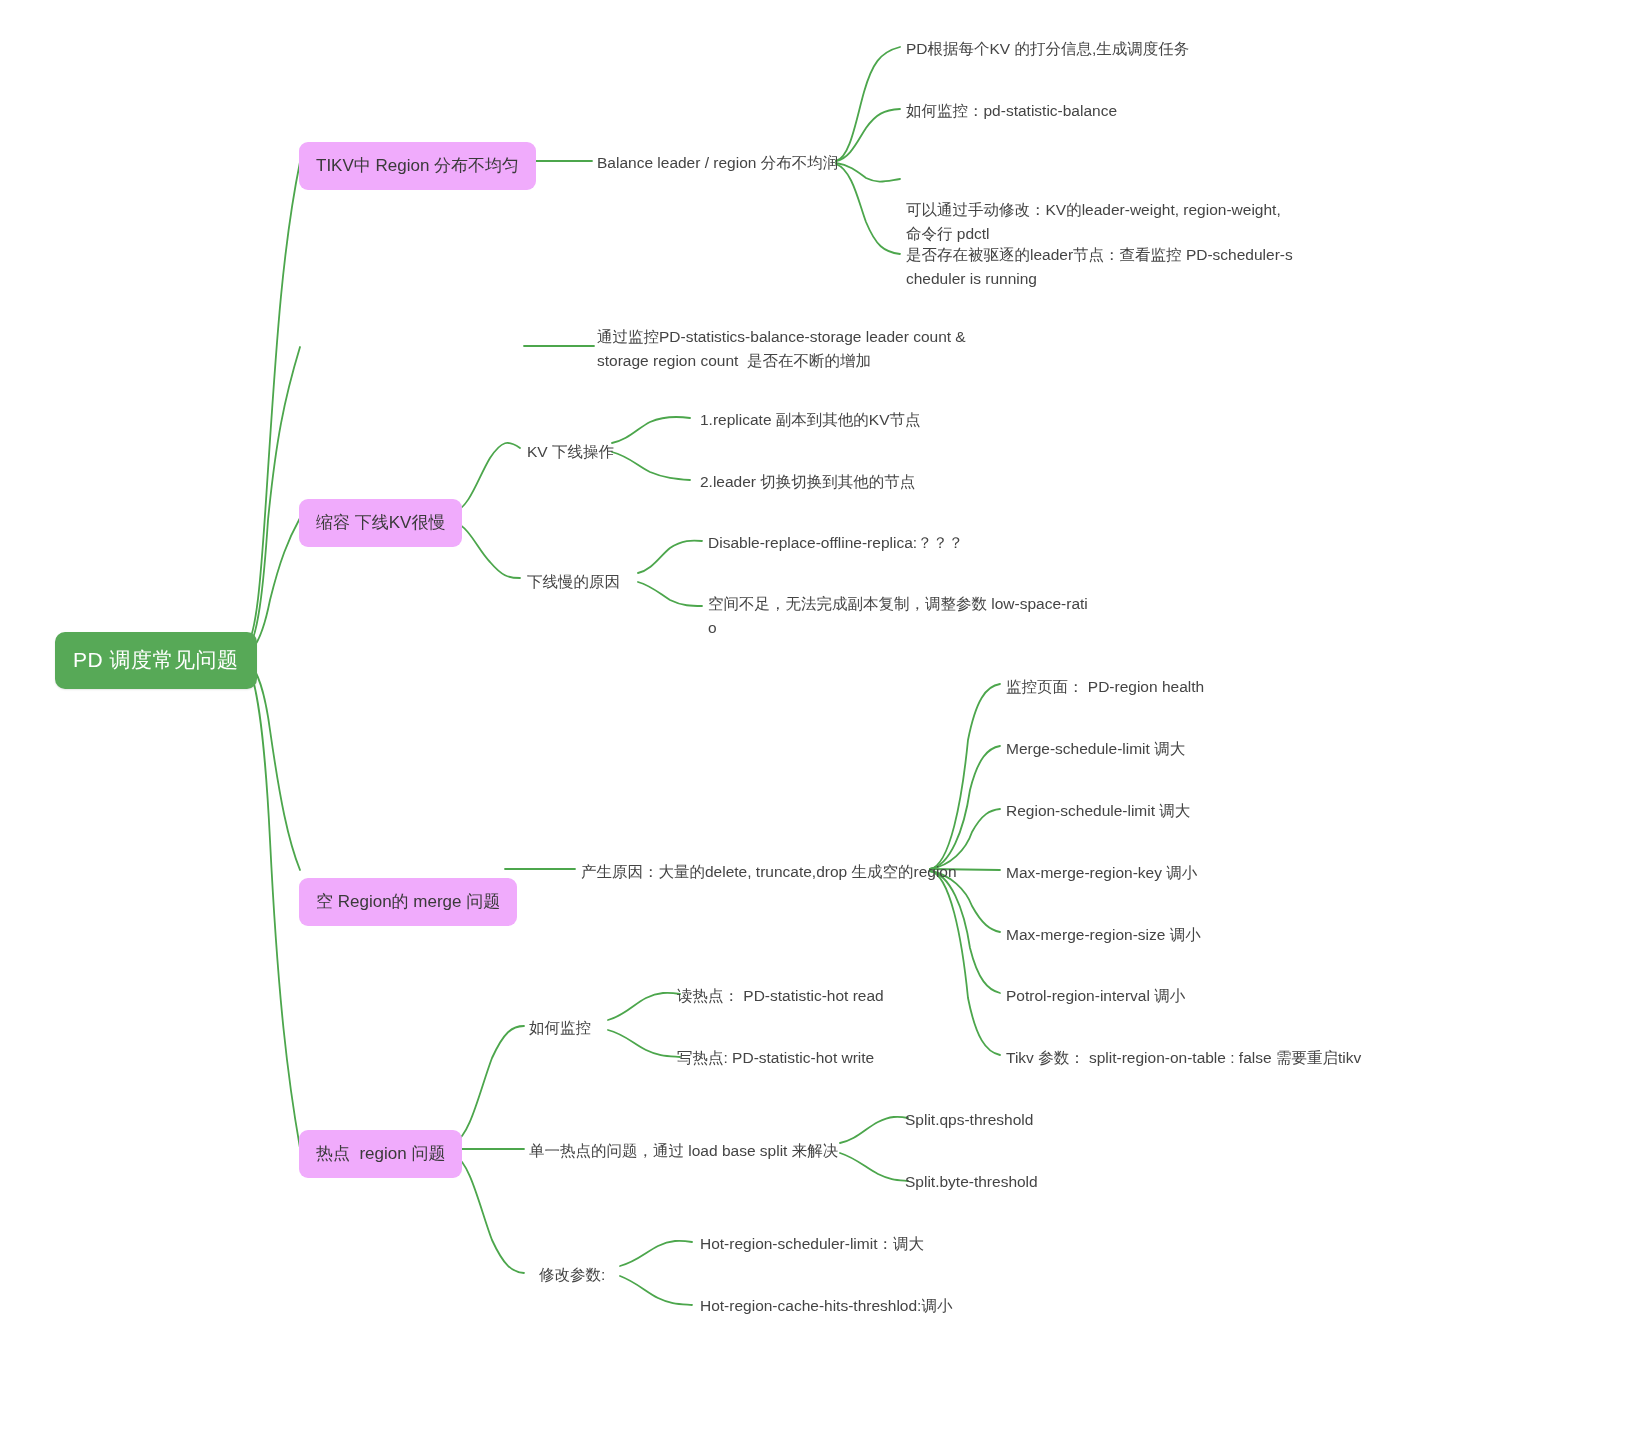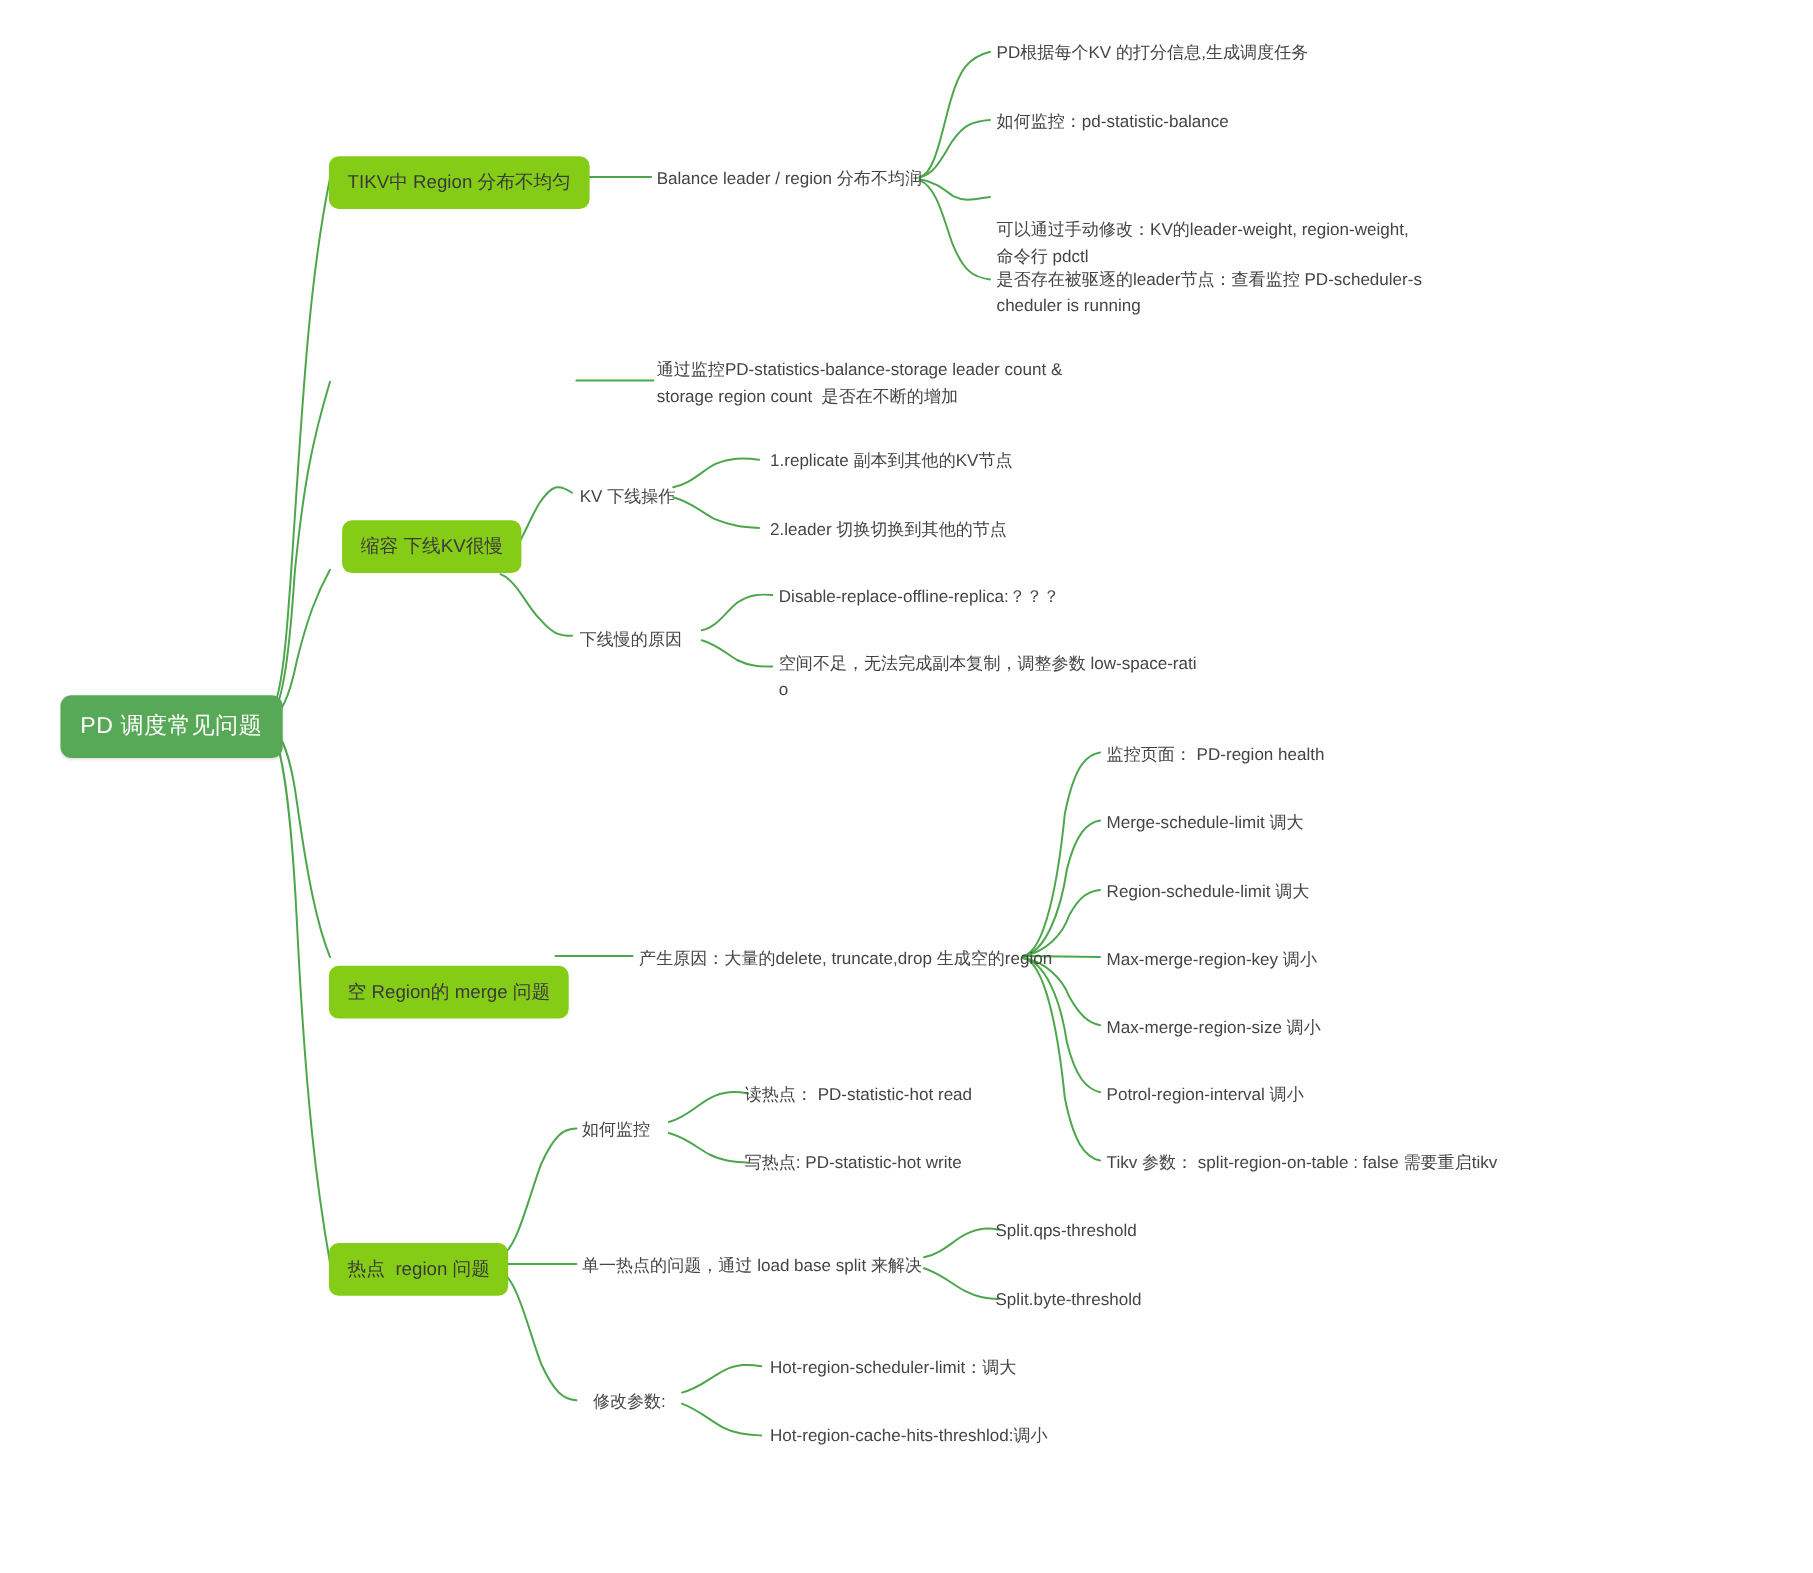--- a/index.html
+++ b/index.html
@@ -35,21 +35,21 @@
     background: #57a957;
     color: #ffffff;
     border-radius: 10px;
     font-size: 21px;
     padding: 12px 18px;
     letter-spacing: 0.5px;
     box-shadow: 0 1px 2px rgba(0,0,0,0.10);
   }
   
   .lvl1 {
-    background: #84cc16;
+    background: #f0abfc;
     border-radius: 9px;
     font-size: 17px;
     padding: 11px 17px;
     color: #3a3a3a;
   }
   
   .lvl2 {
     font-size: 15.5px;
     color: #444444;
   }
@@ -129,21 +129,21 @@
   <div class="node lvl3" style="left:906px; top:159px;margin-top:39px;">可以通过手动修改：KV的leader-weight, region-weight,
 命令行 pdctl</div>
 
   <div class="node lvl3" style="left:906px; top:243px;">是否存在被驱逐的leader节点：查看监控 PD-scheduler-s
 cheduler is running</div>
 
 
   <div class="node lvl2" style="left:597px; top:325px;">通过监控PD-statistics-balance-storage leader count &amp;
 storage region count  是否在不断的增加</div>
 
-  <div class="node lvl1" style="left:299px; top:473px;margin-left:12px;">缩容 下线KV很慢</div>
+  <div class="node lvl1" style="left:299px; top:499px;">缩容 下线KV很慢</div>
 
   <div class="node lvl2" style="left:527px; top:440px;">KV 下线操作</div>
 
   <div class="node lvl3" style="left:700px; top:408px;">1.replicate 副本到其他的KV节点</div>
 
   <div class="node lvl3" style="left:700px; top:470px;">2.leader 切换切换到其他的节点</div>
 
   <div class="node lvl2" style="left:527px; top:570px;">下线慢的原因</div>
 
   <div class="node lvl3" style="left:708px; top:531px;">Disable-replace-offline-replica:？？？</div>

